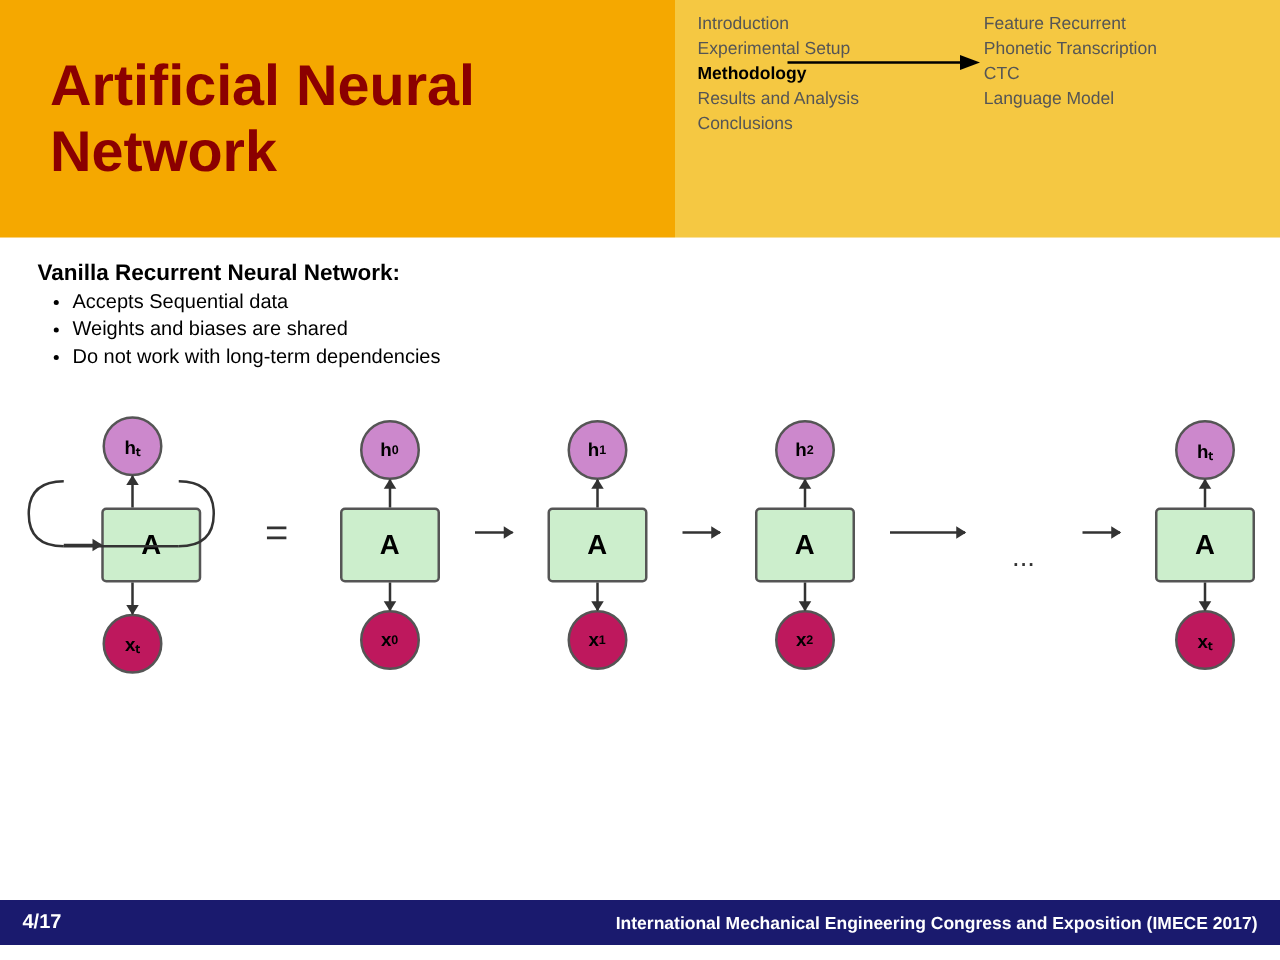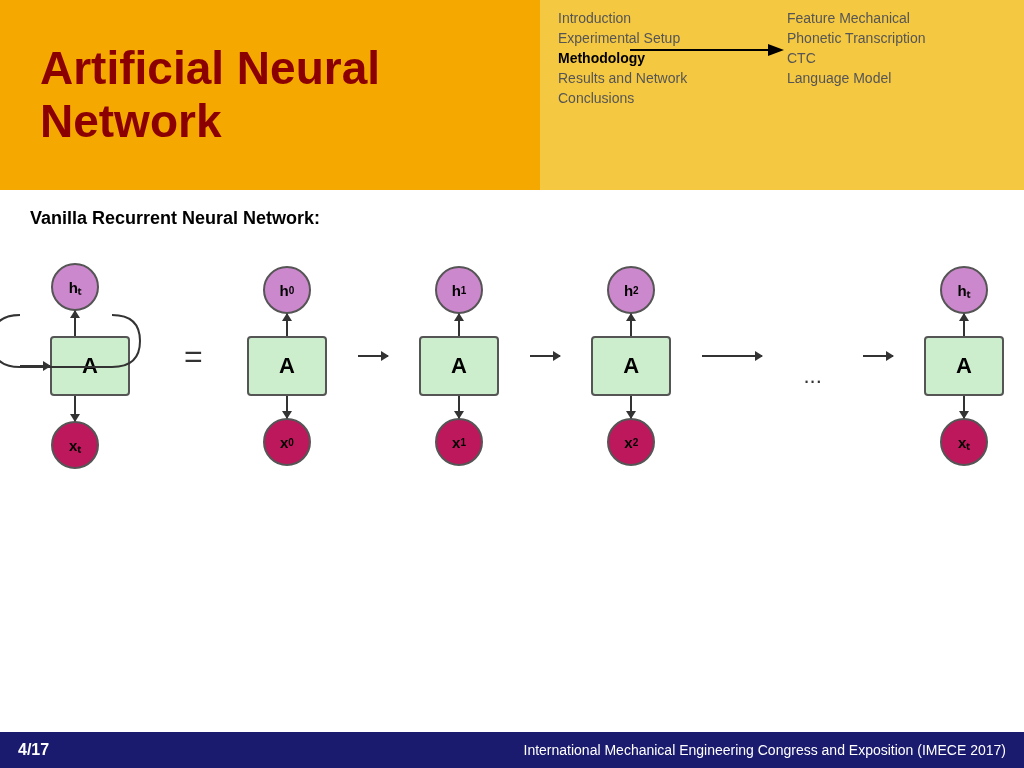--- a/index.html
+++ b/index.html
@@ -67,21 +67,21 @@
     }
     .bullet-list li {
       font-size: 16px;
       margin-bottom: 4px;
     }
 
     
     .diagram-area {
       display: flex;
       align-items: center;
-      justify-content: space-between;
+      justify-content: flex-end;
       margin-top: 20px;
       gap: 26px;
       padding: 0 20px;
     }
 
     
     .rnn-unit {
       display: flex;
       flex-direction: column;
       align-items: center;
@@ -198,39 +198,39 @@
     .dots-text {
       font-size: 22px;
       color: #333;
       padding: 0 10px;
       margin-top: 20px;
     }
 
     
     .footer {
       position: absolute;
-      bottom: 0;
+      bottom: 12px;
       left: 0;
       width: 100%;
       height: 36px;
       background: #1a1a6e;
       display: flex;
       align-items: center;
       justify-content: space-between;
       padding: 0 18px;
     }
     .footer-page {
       color: #fff;
       font-size: 16px;
       font-weight: bold;
     }
     .footer-title {
       color: #fff;
       font-size: 14px;
-      font-weight: normal;
+      font-weight: bold;
     }
 
     sub {
       font-size: 10px;
     }
   </style>
 </head>
 <body>
 
 <div class="header">
@@ -242,44 +242,49 @@
   </div>
   <div class="header-nav">
 
     <div>
       <div class="nav-item">Introduction</div>
       <div class="nav-item">Experimental Setup</div>
       <div class="nav-item active">
         <span>Methodology</span>
         
       </div>
-      <div class="nav-item">Results and Network</div>
+      <div class="nav-item">Results and Analysis</div>
       <div class="nav-item">Conclusions</div>
     </div>
 
     <div>
-      <div class="nav-item">Feature Mechanical</div>
+      <div class="nav-item">Feature Recurrent</div>
       <div class="nav-item">Phonetic Transcription</div>
       <div class="nav-item">CTC</div>
       <div class="nav-item">Language Model</div>
     </div>
   </div>
 </div>
 
 <svg style="position:absolute;top:38px;left:540px;width:250px;height:40px;overflow:visible;pointer-events:none;">
   <line x1="90" y1="12" x2="240" y2="12" stroke="#000" stroke-width="2" marker-end="url(#arr)"></line>
   <defs>
     <marker id="arr" markerWidth="8" markerHeight="8" refX="6" refY="3" orient="auto">
       <path d="M0,0 L0,6 L8,3 z" fill="#000"></path>
     </marker>
   </defs>
 </svg>
 
 <div class="content">
   <div class="section-title">Vanilla Recurrent Neural Network:</div>
+  <ul class="bullet-list">
+    <li>Accepts Sequential data</li>
+    <li>Weights and biases are shared</li>
+    <li>Do not work with long-term dependencies</li>
+  </ul>
 </div>
 
 <div class="diagram-area">
 
   <div class="rnn-single" style="margin-right:10px;">
 
     <div class="node-circle node-h" style="margin-bottom:0;">hₜ</div>
     <div class="arrow-up" style="height:25px;"></div>
 
     <div style="display:flex;align-items:center;">

